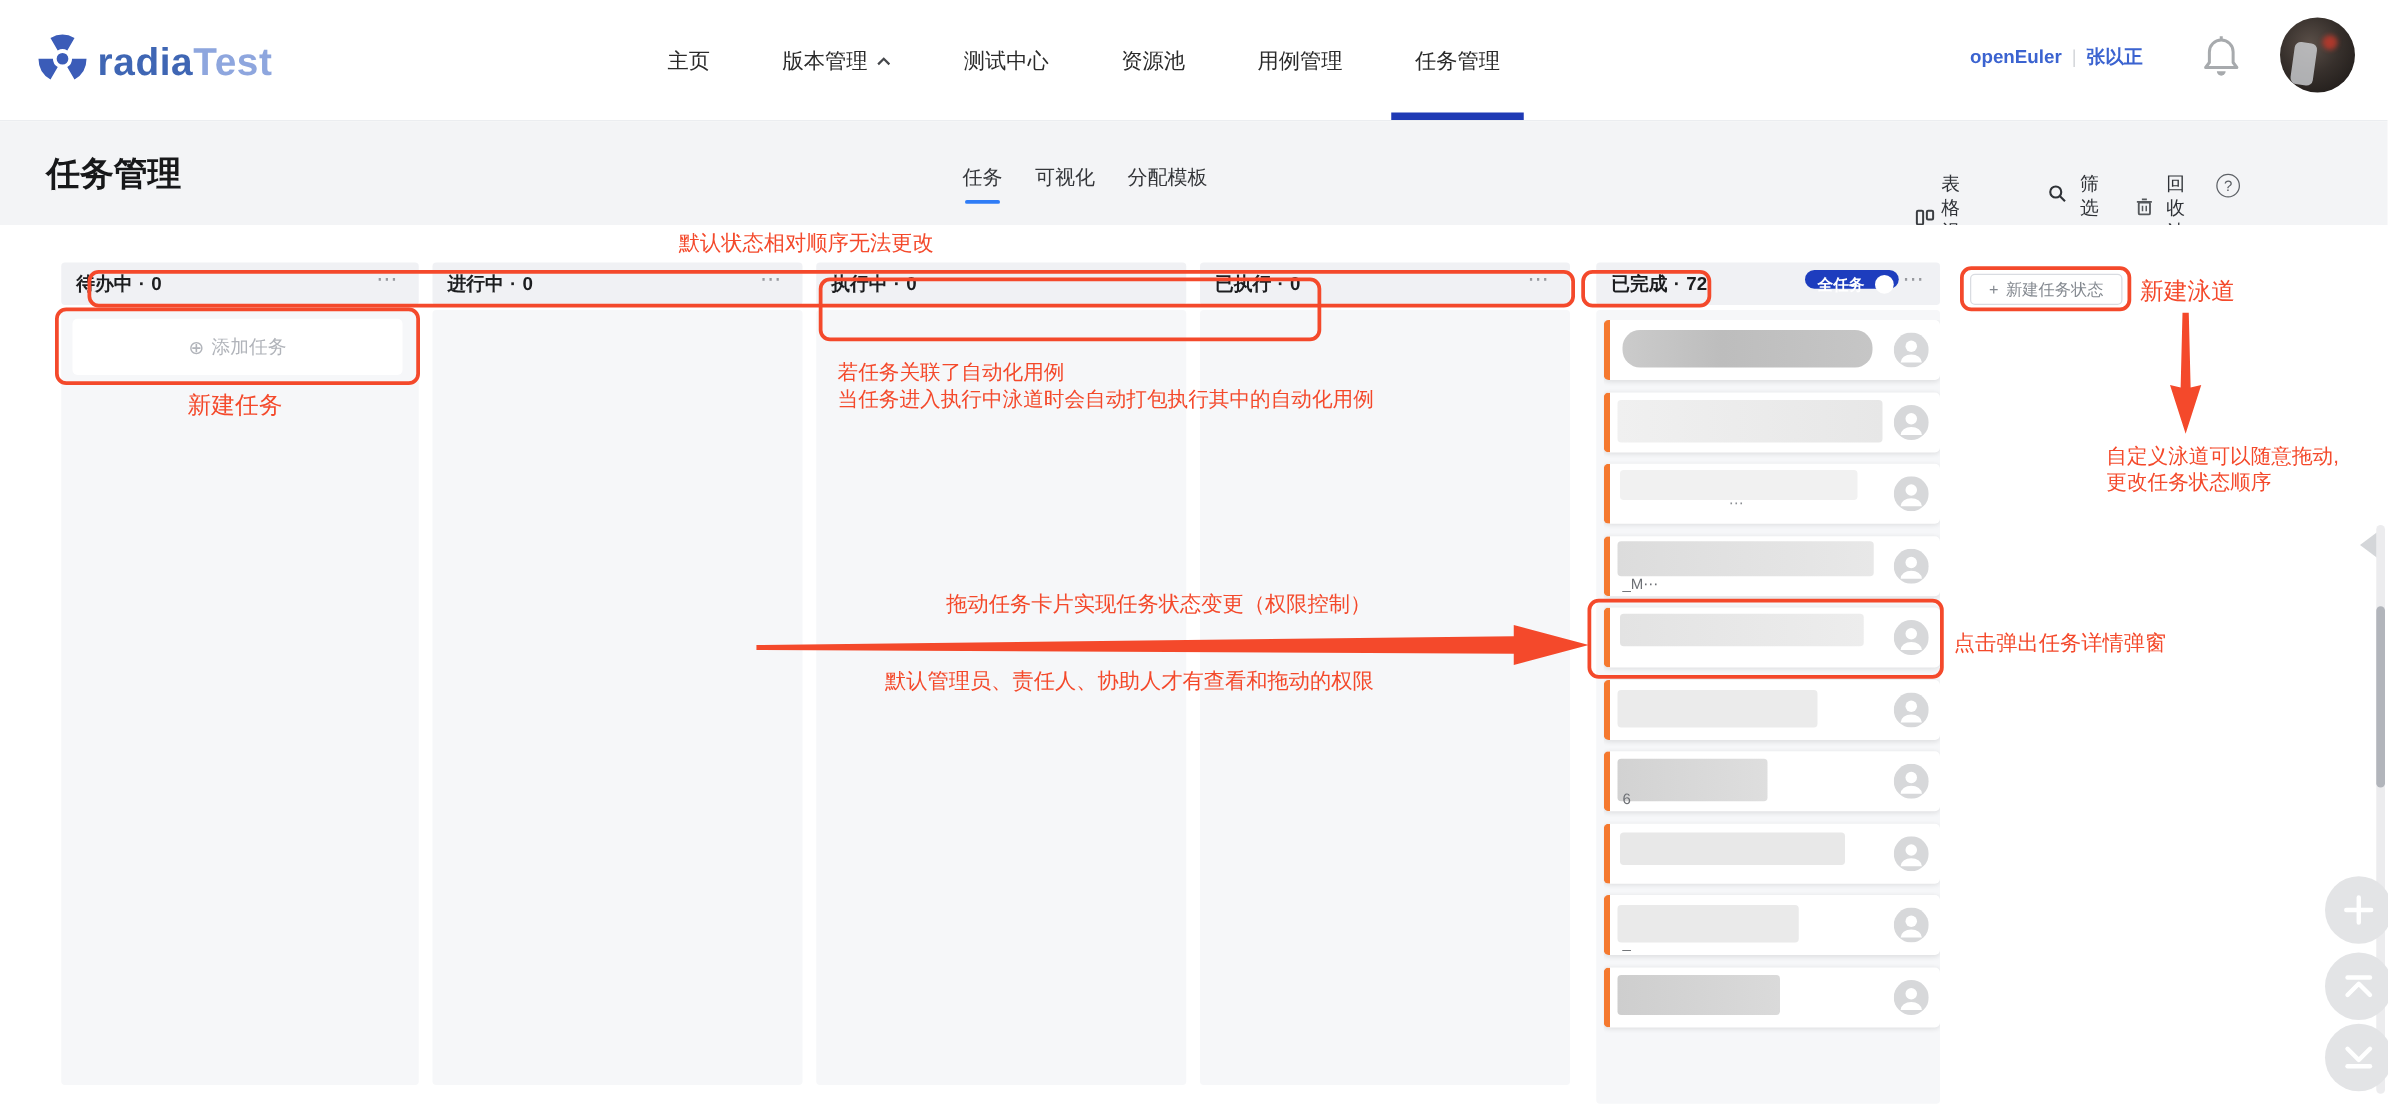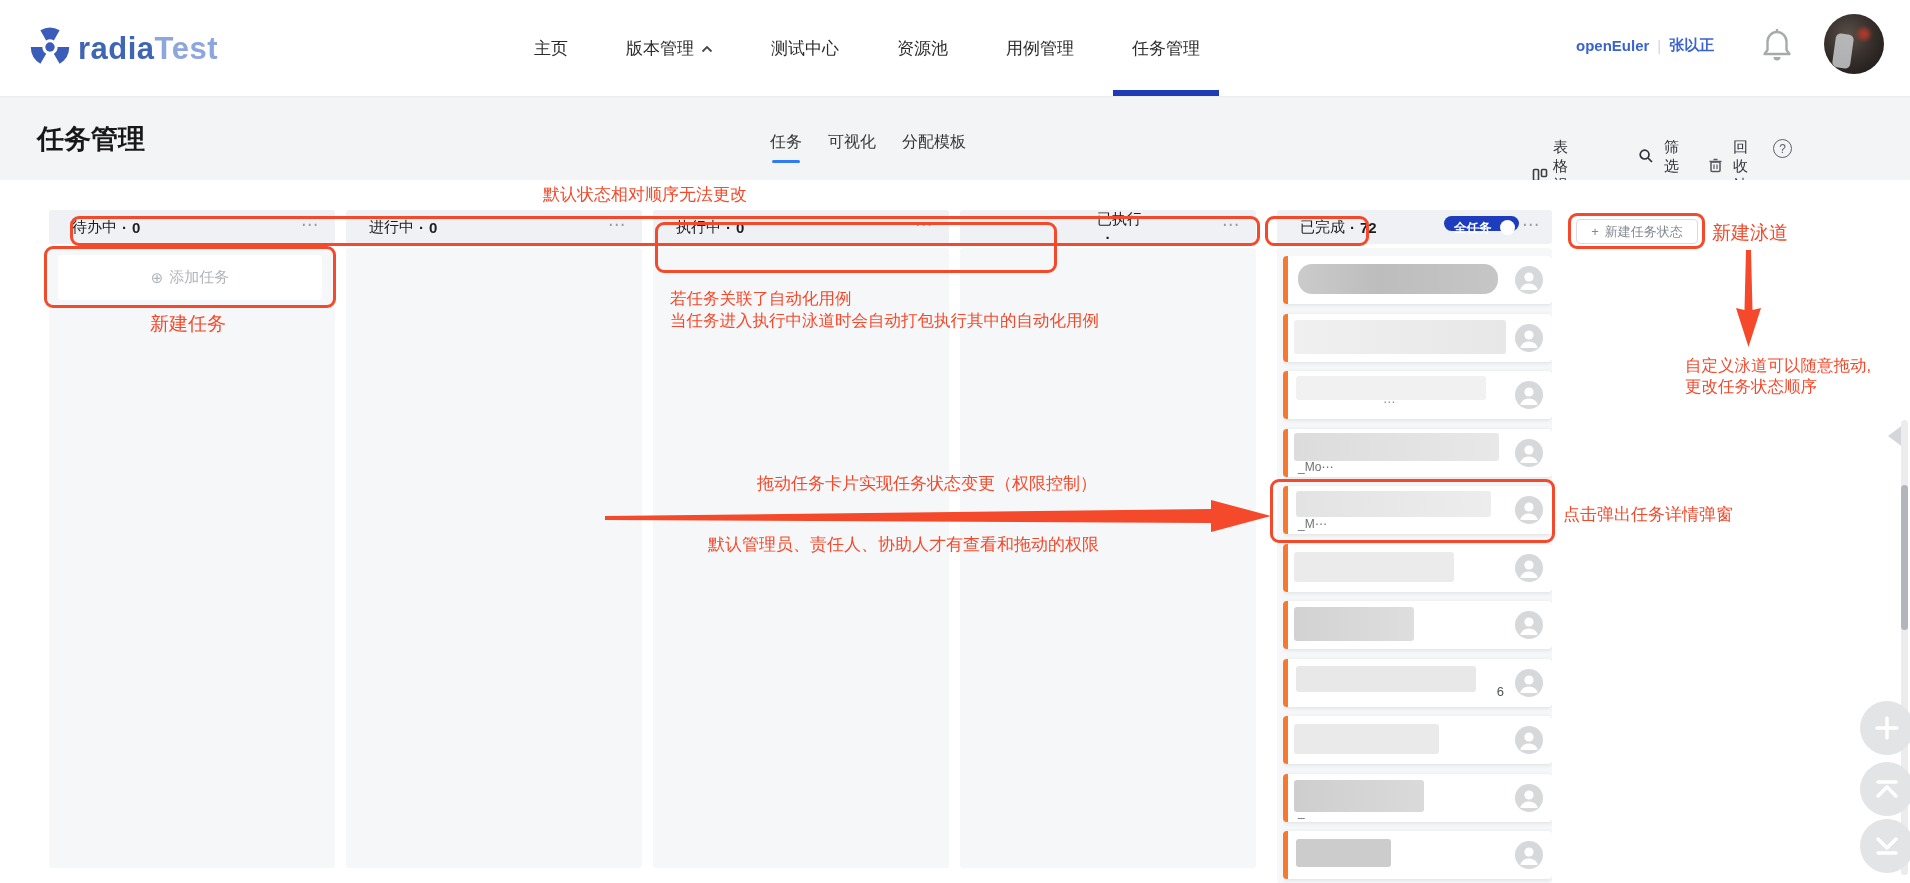--- a/index.html
+++ b/index.html
@@ -44,21 +44,21 @@
   .table-view-btn { display:flex; align-items:center; gap:5px; cursor:pointer; }
   .filter-btn, .recycle-btn { display:flex; align-items:center; gap:10px; cursor:pointer; }
   .help-circle { width:19px; height:19px; border:1.5px solid #5d6166; border-radius:50%;
     display:flex; align-items:center; justify-content:center; font-size:12px; color:#5d6166; }
 
   
   .board { position:absolute; left:0; top:180px; width:1910px; height:703px; background:#fff; }
   .col-header { position:absolute; top:210px; height:34px; background:#f0f1f4; border-radius:3px;
     display:flex; align-items:center; }
   .col-body { position:absolute; top:248px; background:#f6f7f9; border-radius:3px; }
-  .col-title { font-size:15px; font-weight:normal; color:#1c1d1f; margin-left:23px; }
+  .col-title { font-size:15px; font-weight:bold; color:#1c1d1f; margin-left:12px; }
   .col-dot { font-size:15px; font-weight:bold; color:#1c1d1f; margin:0 5px; }
   .col-count { font-size:15px; font-weight:bold; color:#1c1d1f; }
   .more-icon { position:absolute; right:16px; top:4px; font-size:17px; color:#97999e;
     letter-spacing:1px; cursor:pointer; }
 
   .add-task-btn { position:absolute; left:58px; top:255px; width:264px; height:45px; background:#fff;
     border-radius:4px; display:flex; align-items:center; justify-content:center; gap:6px;
     color:#b1b4ba; font-size:15px; cursor:pointer; }
 
   
@@ -237,21 +237,21 @@
   <span class="col-dot">·</span>
   <span class="col-count">0</span>
   <span class="more-icon">⋯</span>
 </div>
 <div class="col-header" style="left:653px; width:296px;">
   <span class="col-title">执行中</span>
   <span class="col-dot">·</span>
   <span class="col-count">0</span>
   <span class="more-icon">⋯</span>
 </div>
-<div class="col-header" style="left:960px; width:296px;flex-direction:column;">
+<div class="col-header" style="left:960px; width:296px;">
   <span class="col-title">已执行</span>
   <span class="col-dot">·</span>
   <span class="col-count">0</span>
   <span class="more-icon">⋯</span>
 </div>
 <div class="col-header" style="left:1277px; width:275px;">
   <span class="col-title">已完成</span>
   <span class="col-dot">·</span>
   <span class="col-count">72</span>
   <div class="all-tasks-toggle">
@@ -300,29 +300,20 @@
     <div class="blob"></div>
     <span class="frag">⋯</span>
     <span class="card-avatar"><svg width="28" height="28" viewBox="0 0 28 28">
           <circle cx="14" cy="14" r="14" fill="#d7d8da"></circle>
           <circle cx="14" cy="11" r="4.6" fill="#fff"></circle>
           <path d="M5.5 24 a8.5 6.5 0 0 1 17 0 Z" fill="#fff"></path>
         </svg></span>
   </div>
   <div class="card">
     <div class="blob"></div>
-    <span class="frag">_Mo⋯</span>
-    <span class="card-avatar"><svg width="28" height="28" viewBox="0 0 28 28">
-          <circle cx="14" cy="14" r="14" fill="#d7d8da"></circle>
-          <circle cx="14" cy="11" r="4.6" fill="#fff"></circle>
-          <path d="M5.5 24 a8.5 6.5 0 0 1 17 0 Z" fill="#fff"></path>
-        </svg></span>
-  </div>
-  <div class="card">
-    <div class="blob"></div>
     <span class="frag">_M⋯</span>
     <span class="card-avatar"><svg width="28" height="28" viewBox="0 0 28 28">
           <circle cx="14" cy="14" r="14" fill="#d7d8da"></circle>
           <circle cx="14" cy="11" r="4.6" fill="#fff"></circle>
           <path d="M5.5 24 a8.5 6.5 0 0 1 17 0 Z" fill="#fff"></path>
         </svg></span>
   </div>
   <div class="card">
     <div class="blob"></div>
     <span class="frag"></span>

